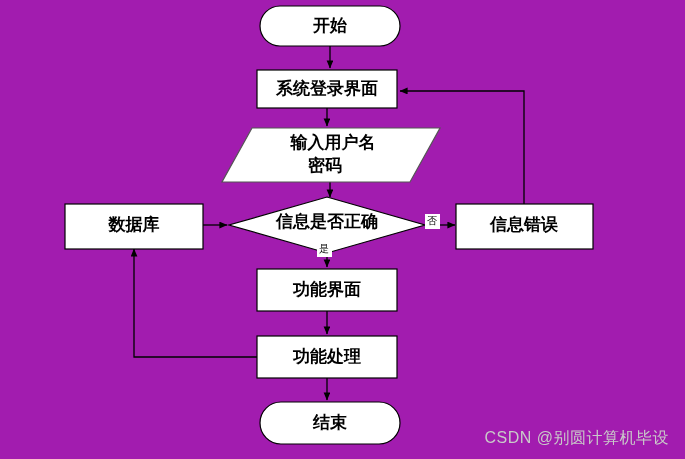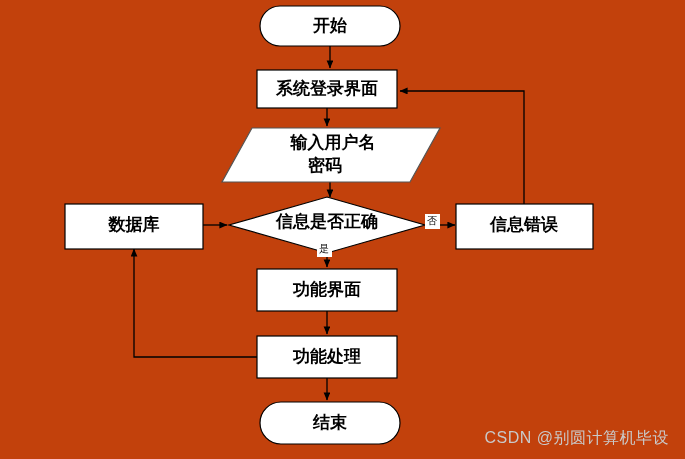--- a/index.html
+++ b/index.html
@@ -10,21 +10,21 @@
   body {
     width: 685px;
     height: 459px;
     font-family: "Liberation Serif", "DejaVu Serif", serif;
     overflow: hidden;
   }
   #flowchart-root {
     position: relative;
     width: 685px;
     height: 459px;
-    background: #c2410c;
+    background: #a21caf;
   }
   svg#flow-svg {
     position: absolute;
     top: 0;
     left: 0;
     width: 685px;
     height: 459px;
   }
   .node-shape {
     fill: #ffffff;

